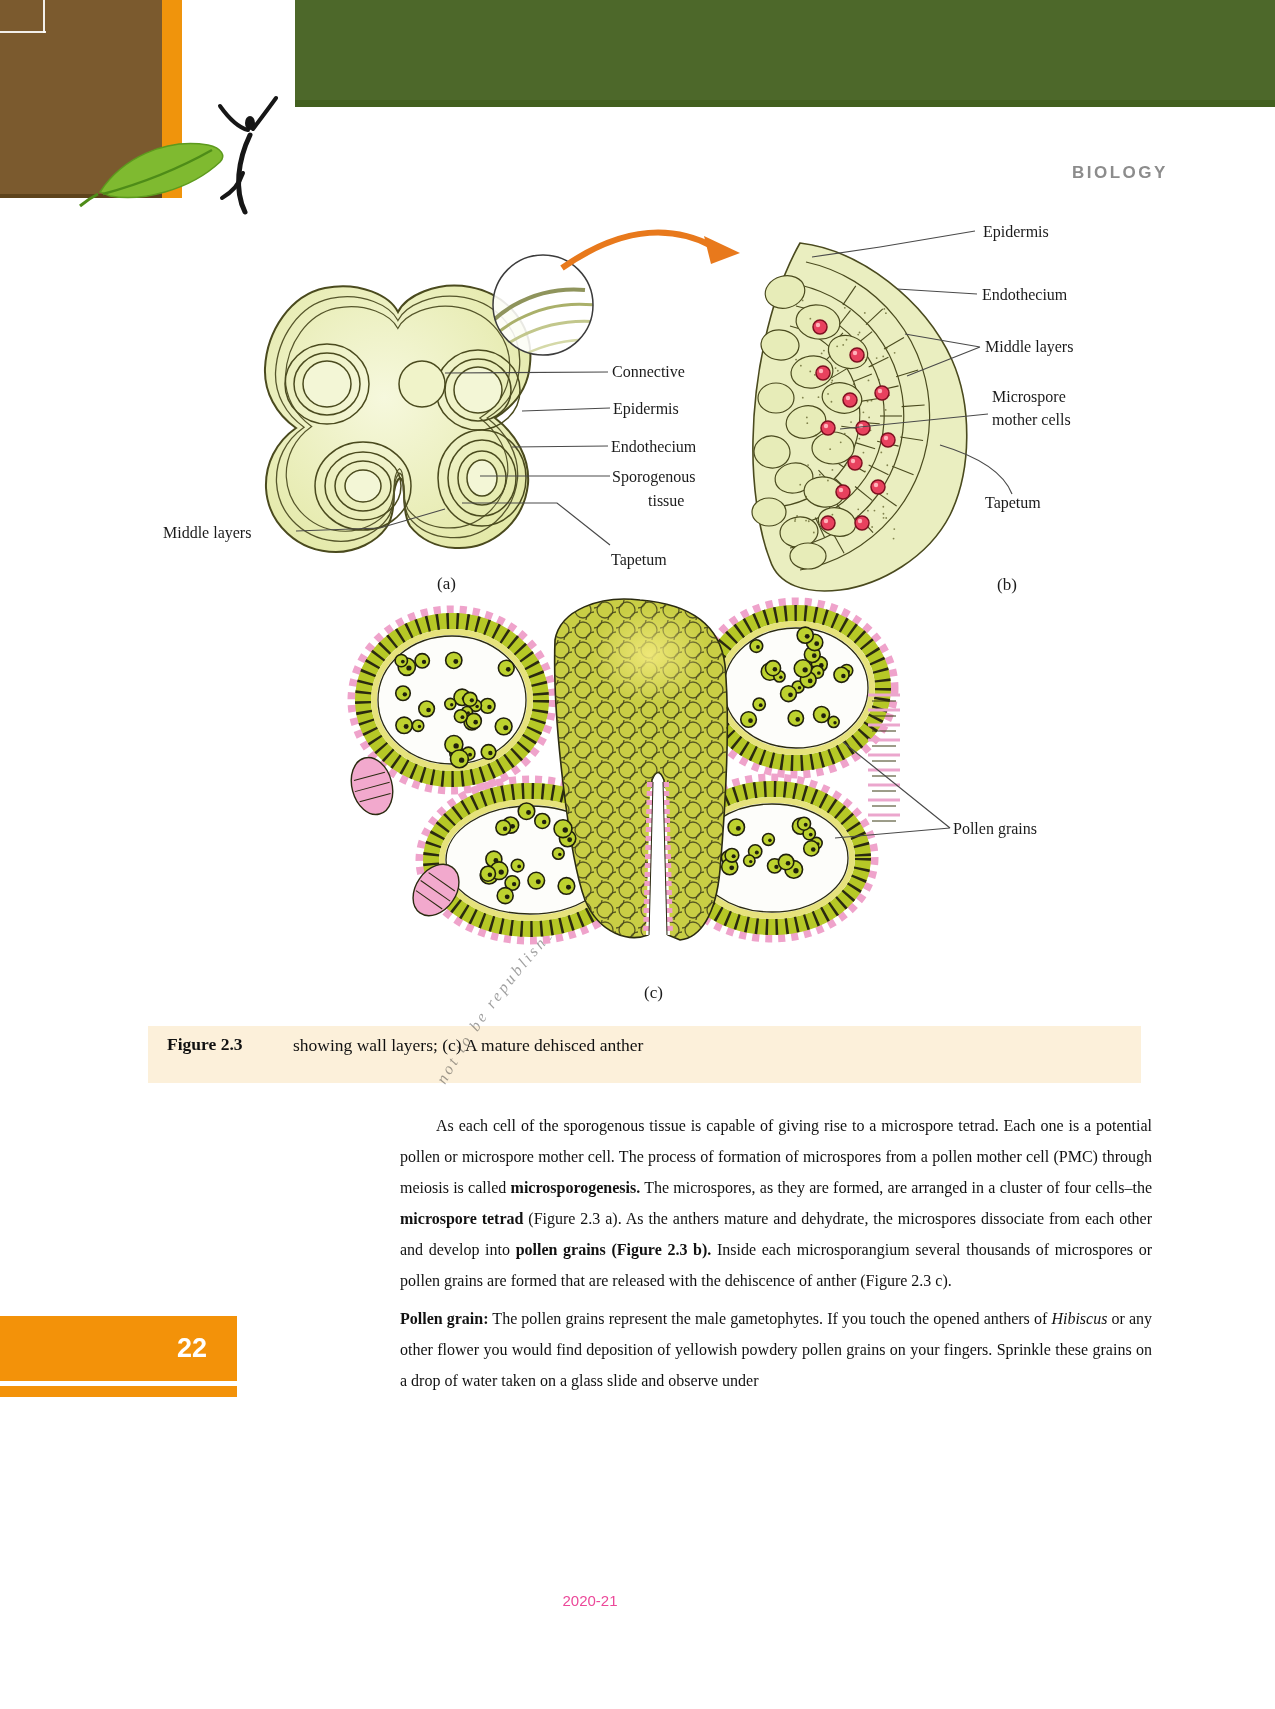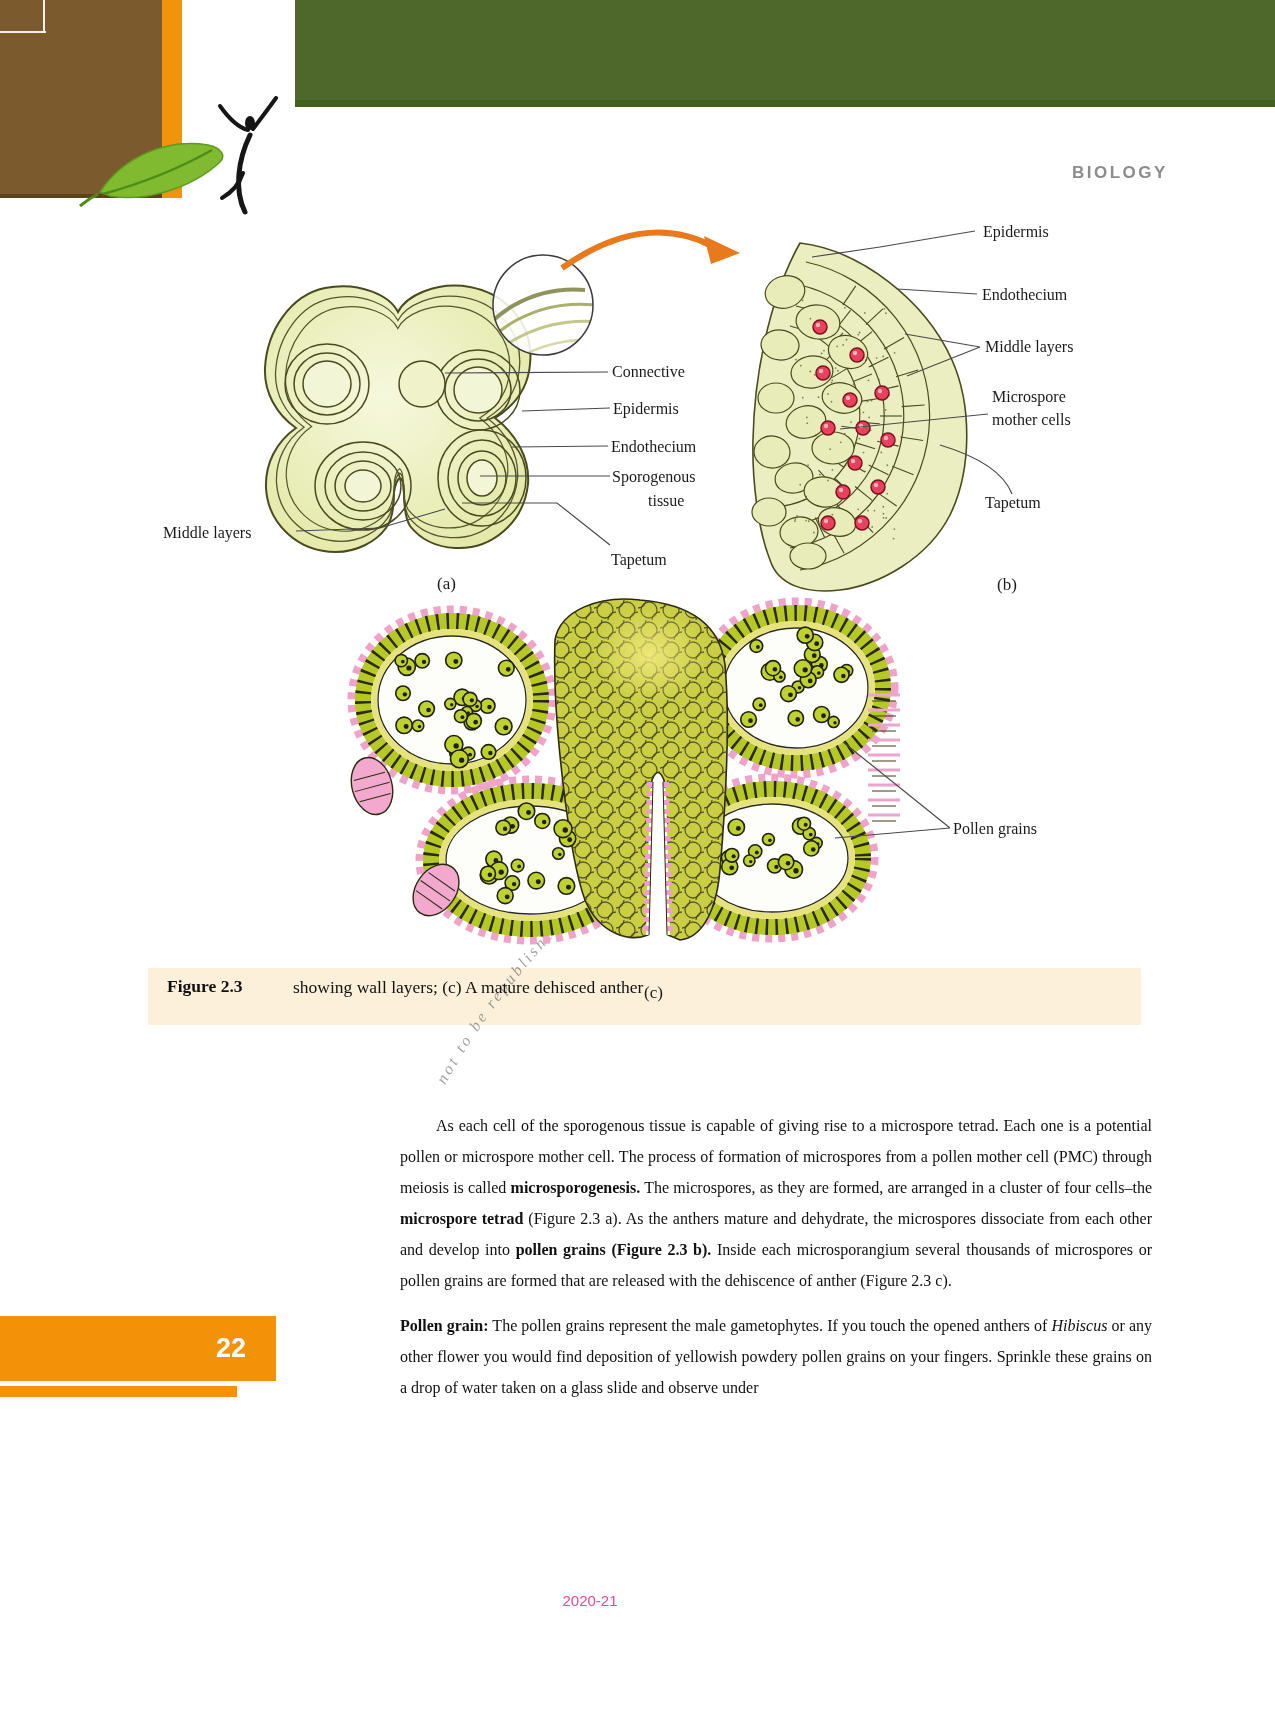--- a/index.html
+++ b/index.html
@@ -17,33 +17,33 @@
                 font-size:17px;font-weight:bold;letter-spacing:2.5px;color:#8c8c8c;}
   .logo{position:absolute;left:70px;top:90px;}
   
   .fig-svg{position:absolute;left:0;top:0;pointer-events:none;}
   .fig-svg text{font-family:"Liberation Serif",serif;font-size:16px;fill:#1b1b1b;}
   .fig-svg .tag{font-size:17px;}
   .lead{stroke:#4a4a4a;stroke-width:1.2;fill:none;}
   .wm{font-family:"Liberation Sans",sans-serif;font-size:42px;font-style:italic;
       fill:#9a9a9a;opacity:.42;letter-spacing:3px;}
   
-  .caption-band{position:absolute;left:148px;top:968px;width:993px;height:57px;background:#fcf0da;}
+  .caption-band{position:absolute;left:148px;top:1026px;width:993px;height:57px;background:#fcf0da;}
   .caption-label{position:absolute;left:19px;top:8px;font-weight:bold;font-size:17.5px;}
   .caption-text{position:absolute;left:145px;top:8px;width:838px;font-size:17.5px;line-height:22px;}
   .cap-line1{display:block;text-align:justify;text-align-last:justify;}
   .cap-line2{display:block;}
   
   .body-text{position:absolute;left:400px;top:1110px;width:752px;font-size:16px;
              line-height:31px;text-align:justify;}
   .body-text p{margin:0;}
   .body-text p.indent{text-indent:36px;}
-  .body-text p + p{margin-top:14px;}
+  .body-text p + p{margin-top:7px;}
   
-  .page-badge{position:absolute;left:0;top:1316px;width:276px;height:65px;background:#f39209;
+  .page-badge{position:absolute;left:0;top:1316px;width:237px;height:65px;background:#f39209;
               font-family:"Liberation Sans",sans-serif;font-weight:bold;font-size:27px;color:#fff;
               line-height:65px;text-align:right;padding-right:0;box-sizing:border-box;}
   .page-badge span{margin-right:30px;}
   .page-badge-stripe{position:absolute;left:0;top:1386px;width:237px;height:11px;background:#f39209;}
   
   .footer{position:absolute;left:240px;top:1592px;width:700px;text-align:center;
           font-family:"Liberation Sans",sans-serif;font-size:15px;color:#ec4899;}
 </style>
 </head>
 <body>

